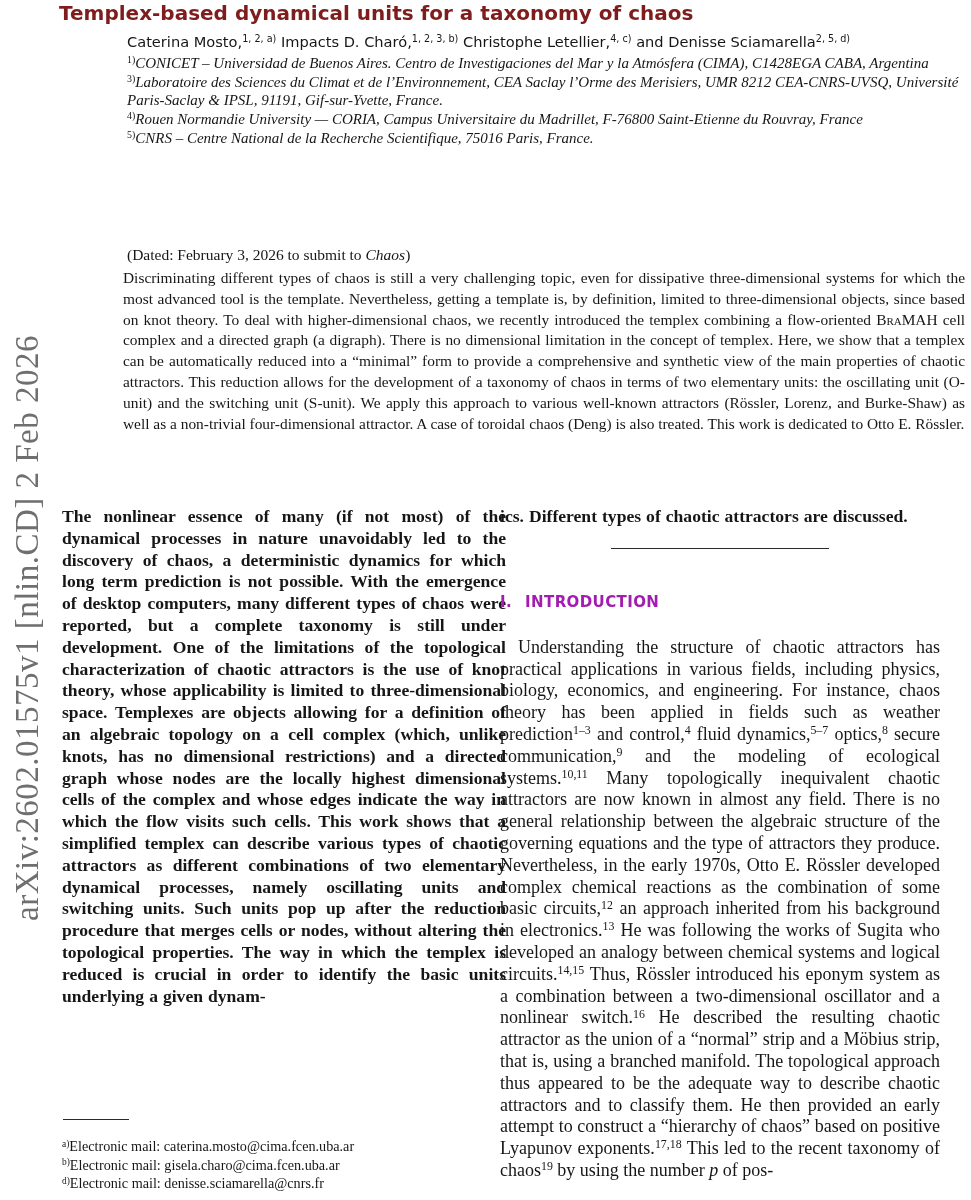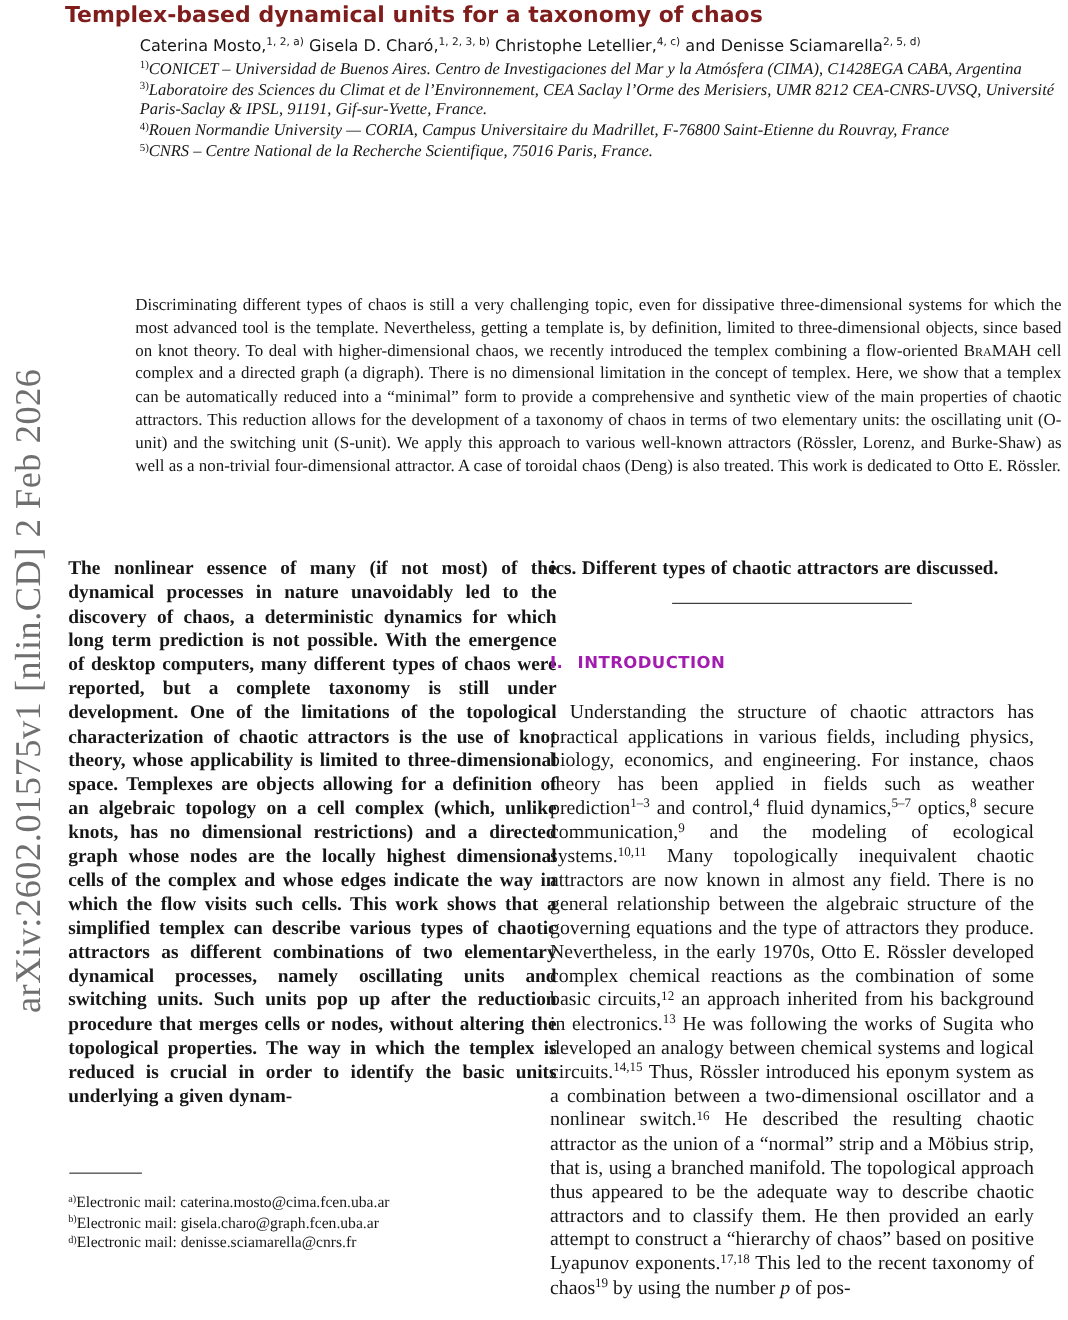--- a/index.html
+++ b/index.html
@@ -72,21 +72,21 @@
   }
   .sec-title { margin-left:13px; }
 
   .intro {
     margin:26px 0 0 0;
     font-size:18px; line-height:21.8px;
     text-align:justify; text-indent:18px;
   }
 
   .footnotes {
-    position:absolute; left:62px; top:1066px; width:444px;
+    position:absolute; left:62px; top:1119px; width:444px;
     font-size:14.2px; line-height:18.6px;
   }
   .fn-rule { width:66px; height:0; border-top:1.5px solid #2a2a2a; margin:0 0 17px 1px; }
   .footnote { text-align:justify; }
 
   .sup {
     font-size:66%; line-height:0;
     position:relative; top:-0.48em;
   }
   .it { font-style:italic; }
@@ -94,43 +94,44 @@
 </style>
 </head>
 <body>
 
 <div class="page">
 
   <div class="watermark">arXiv:2602.01575v1  [nlin.CD]  2 Feb 2026</div>
 
   <h1 class="title">Templex-based dynamical units for a taxonomy of chaos</h1>
 
-  <div class="authors"><span>Caterina Mosto,</span><span class="sup">1, 2, a)</span><span> Gisela D. Charó,</span><span class="sup">1, 2, 3, b)</span><span> Christophe Letellier,</span><span class="sup">4, c)</span><span> and Denisse Sciamarella</span><span class="sup">2, 5, d)</span></div>
+  <div class="authors"><span>Caterina Mosto,</span><span class="sup">1, 2, a)</span><span> Impacts D. Charó,</span><span class="sup">1, 2, 3, b)</span><span> Christophe Letellier,</span><span class="sup">4, c)</span><span> and Denisse Sciamarella</span><span class="sup">2, 5, d)</span></div>
 
   <div class="affils">
     <div class="affil"><span class="sup affil-marker">1)</span><span class="affil-text">CONICET – Universidad de Buenos Aires. Centro de Investigaciones del Mar y la Atmósfera (CIMA), C1428EGA CABA, Argentina</span></div>
     <div class="affil"><span class="sup affil-marker">3)</span><span class="affil-text">Laboratoire des Sciences du Climat et de l’Environnement, CEA Saclay l’Orme des Merisiers, UMR 8212 CEA-CNRS-UVSQ, Université Paris-Saclay &amp; IPSL, 91191, Gif-sur-Yvette, France.</span></div>
     <div class="affil"><span class="sup affil-marker">4)</span><span class="affil-text">Rouen Normandie University — CORIA, Campus Universitaire du Madrillet, F-76800 Saint-Etienne du Rouvray, France</span></div>
     <div class="affil"><span class="sup affil-marker">5)</span><span class="affil-text">CNRS – Centre National de la Recherche Scientifique, 75016 Paris, France.</span></div>
   </div>
 
+  <div class="dated"><span>(Dated: February 3, 2026 to submit to </span><span class="it">Chaos</span><span>)</span></div>
 
   <p class="abstract"><span>Discriminating different types of chaos is still a very challenging topic, even for dissipative three-dimensional systems for which the most advanced tool is the template. Nevertheless, getting a template is, by definition, limited to three-dimensional objects, since based on knot theory. To deal with higher-dimensional chaos, we recently introduced the templex combining a flow-oriented </span><span class="sc">BraMAH</span><span> cell complex and a directed graph (a digraph). There is no dimensional limitation in the concept of templex. Here, we show that a templex can be automatically reduced into a “minimal” form to provide a comprehensive and synthetic view of the main properties of chaotic attractors. This reduction allows for the development of a taxonomy of chaos in terms of two elementary units: the oscillating unit (O-unit) and the switching unit (S-unit). We apply this approach to various well-known attractors (Rössler, Lorenz, and Burke-Shaw) as well as a non-trivial four-dimensional attractor. A case of toroidal chaos (Deng) is also treated. This work is dedicated to Otto E. Rössler.</span></p>
 
   <section class="col col-left">
     <p class="lead">The nonlinear essence of many (if not most) of the dynamical processes in nature unavoidably led to the discovery of chaos, a deterministic dynamics for which long term prediction is not possible. With the emergence of desktop computers, many different types of chaos were reported, but a complete taxonomy is still under development. One of the limitations of the topological characterization of chaotic attractors is the use of knot theory, whose applicability is limited to three-dimensional space. Templexes are objects allowing for a definition of an algebraic topology on a cell complex (which, unlike knots, has no dimensional restrictions) and a directed graph whose nodes are the locally highest dimensional cells of the complex and whose edges indicate the way in which the flow visits such cells. This work shows that a simplified templex can describe various types of chaotic attractors as different combinations of two elementary dynamical processes, namely oscillating units and switching units. Such units pop up after the reduction procedure that merges cells or nodes, without altering the topological properties. The way in which the templex is reduced is crucial in order to identify the basic units underlying a given dynam-</p>
   </section>
 
   <section class="col col-right">
     <p class="lead">ics. Different types of chaotic attractors are discussed.</p>
     <div class="mid-rule"></div>
     <h2 class="section-heading"><span>I.</span><span class="sec-title">INTRODUCTION</span></h2>
     <p class="intro"><span>Understanding the structure of chaotic attractors has practical applications in various fields, including physics, biology, economics, and engineering. For instance, chaos theory has been applied in fields such as weather prediction</span><span class="sup">1–3</span><span> and control,</span><span class="sup">4</span><span> fluid dynamics,</span><span class="sup">5–7</span><span> optics,</span><span class="sup">8</span><span> secure communication,</span><span class="sup">9</span><span> and the modeling of ecological systems.</span><span class="sup">10,11</span><span> Many topologically inequivalent chaotic attractors are now known in almost any field. There is no general relationship between the algebraic structure of the governing equations and the type of attractors they produce. Nevertheless, in the early 1970s, Otto E. Rössler developed complex chemical reactions as the combination of some basic circuits,</span><span class="sup">12</span><span> an approach inherited from his background in electronics.</span><span class="sup">13</span><span> He was following the works of Sugita who developed an analogy between chemical systems and logical circuits.</span><span class="sup">14,15</span><span> Thus, Rössler introduced his eponym system as a combination between a two-dimensional oscillator and a nonlinear switch.</span><span class="sup">16</span><span> He described the resulting chaotic attractor as the union of a “normal” strip and a Möbius strip, that is, using a branched manifold. The topological approach thus appeared to be the adequate way to describe chaotic attractors and to classify them. He then provided an early attempt to construct a “hierarchy of chaos” based on positive Lyapunov exponents.</span><span class="sup">17,18</span><span> This led to the recent taxonomy of chaos</span><span class="sup">19</span><span> by using the number </span><span class="it">p</span><span> of pos-</span></p>
   </section>
 
   <div class="footnotes">
     <div class="fn-rule"></div>
     <div class="footnote"><span class="sup">a)</span><span>Electronic mail: caterina.mosto@cima.fcen.uba.ar</span></div>
-    <div class="footnote"><span class="sup">b)</span><span>Electronic mail: gisela.charo@graph.fcen.uba.ar</span></div>
+    <div class="footnote"><span class="sup">b)</span><span>Electronic mail: gisela.charo@cima.fcen.uba.ar</span></div>
     <div class="footnote"><span class="sup">d)</span><span>Electronic mail: denisse.sciamarella@cnrs.fr</span></div>
   </div>
 
 </div>
 
 </body></html>

